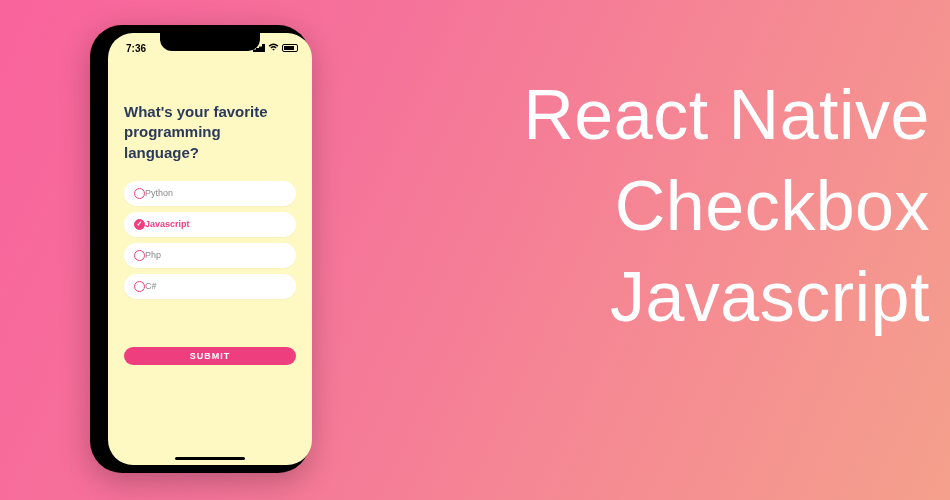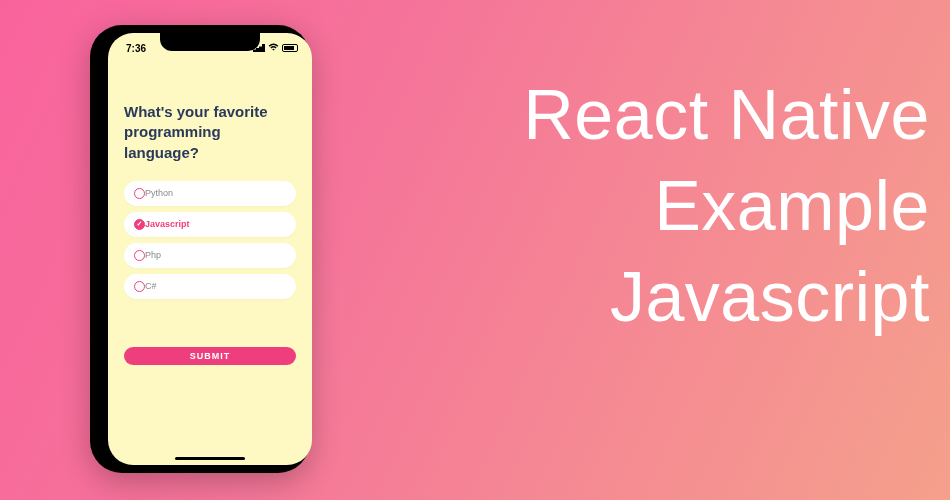--- a/index.html
+++ b/index.html
@@ -141,21 +141,21 @@
   width: 70px; height: 3px;
   background: #000;
   border-radius: 3px;
 }
 </style>
 </head>
 <body>
 
 <div class="title">
   <span>React Native</span><br>
-  <span>Example</span><br>
+  <span>Checkbox</span><br>
   <span>Javascript</span><br>
 </div>
 
 <div class="phone">
   <div class="screen">
     <div class="notch"></div>
     <div class="statusbar">
       <span>7:36</span>
       <div class="status-icons">
         <span class="signal"></span>

